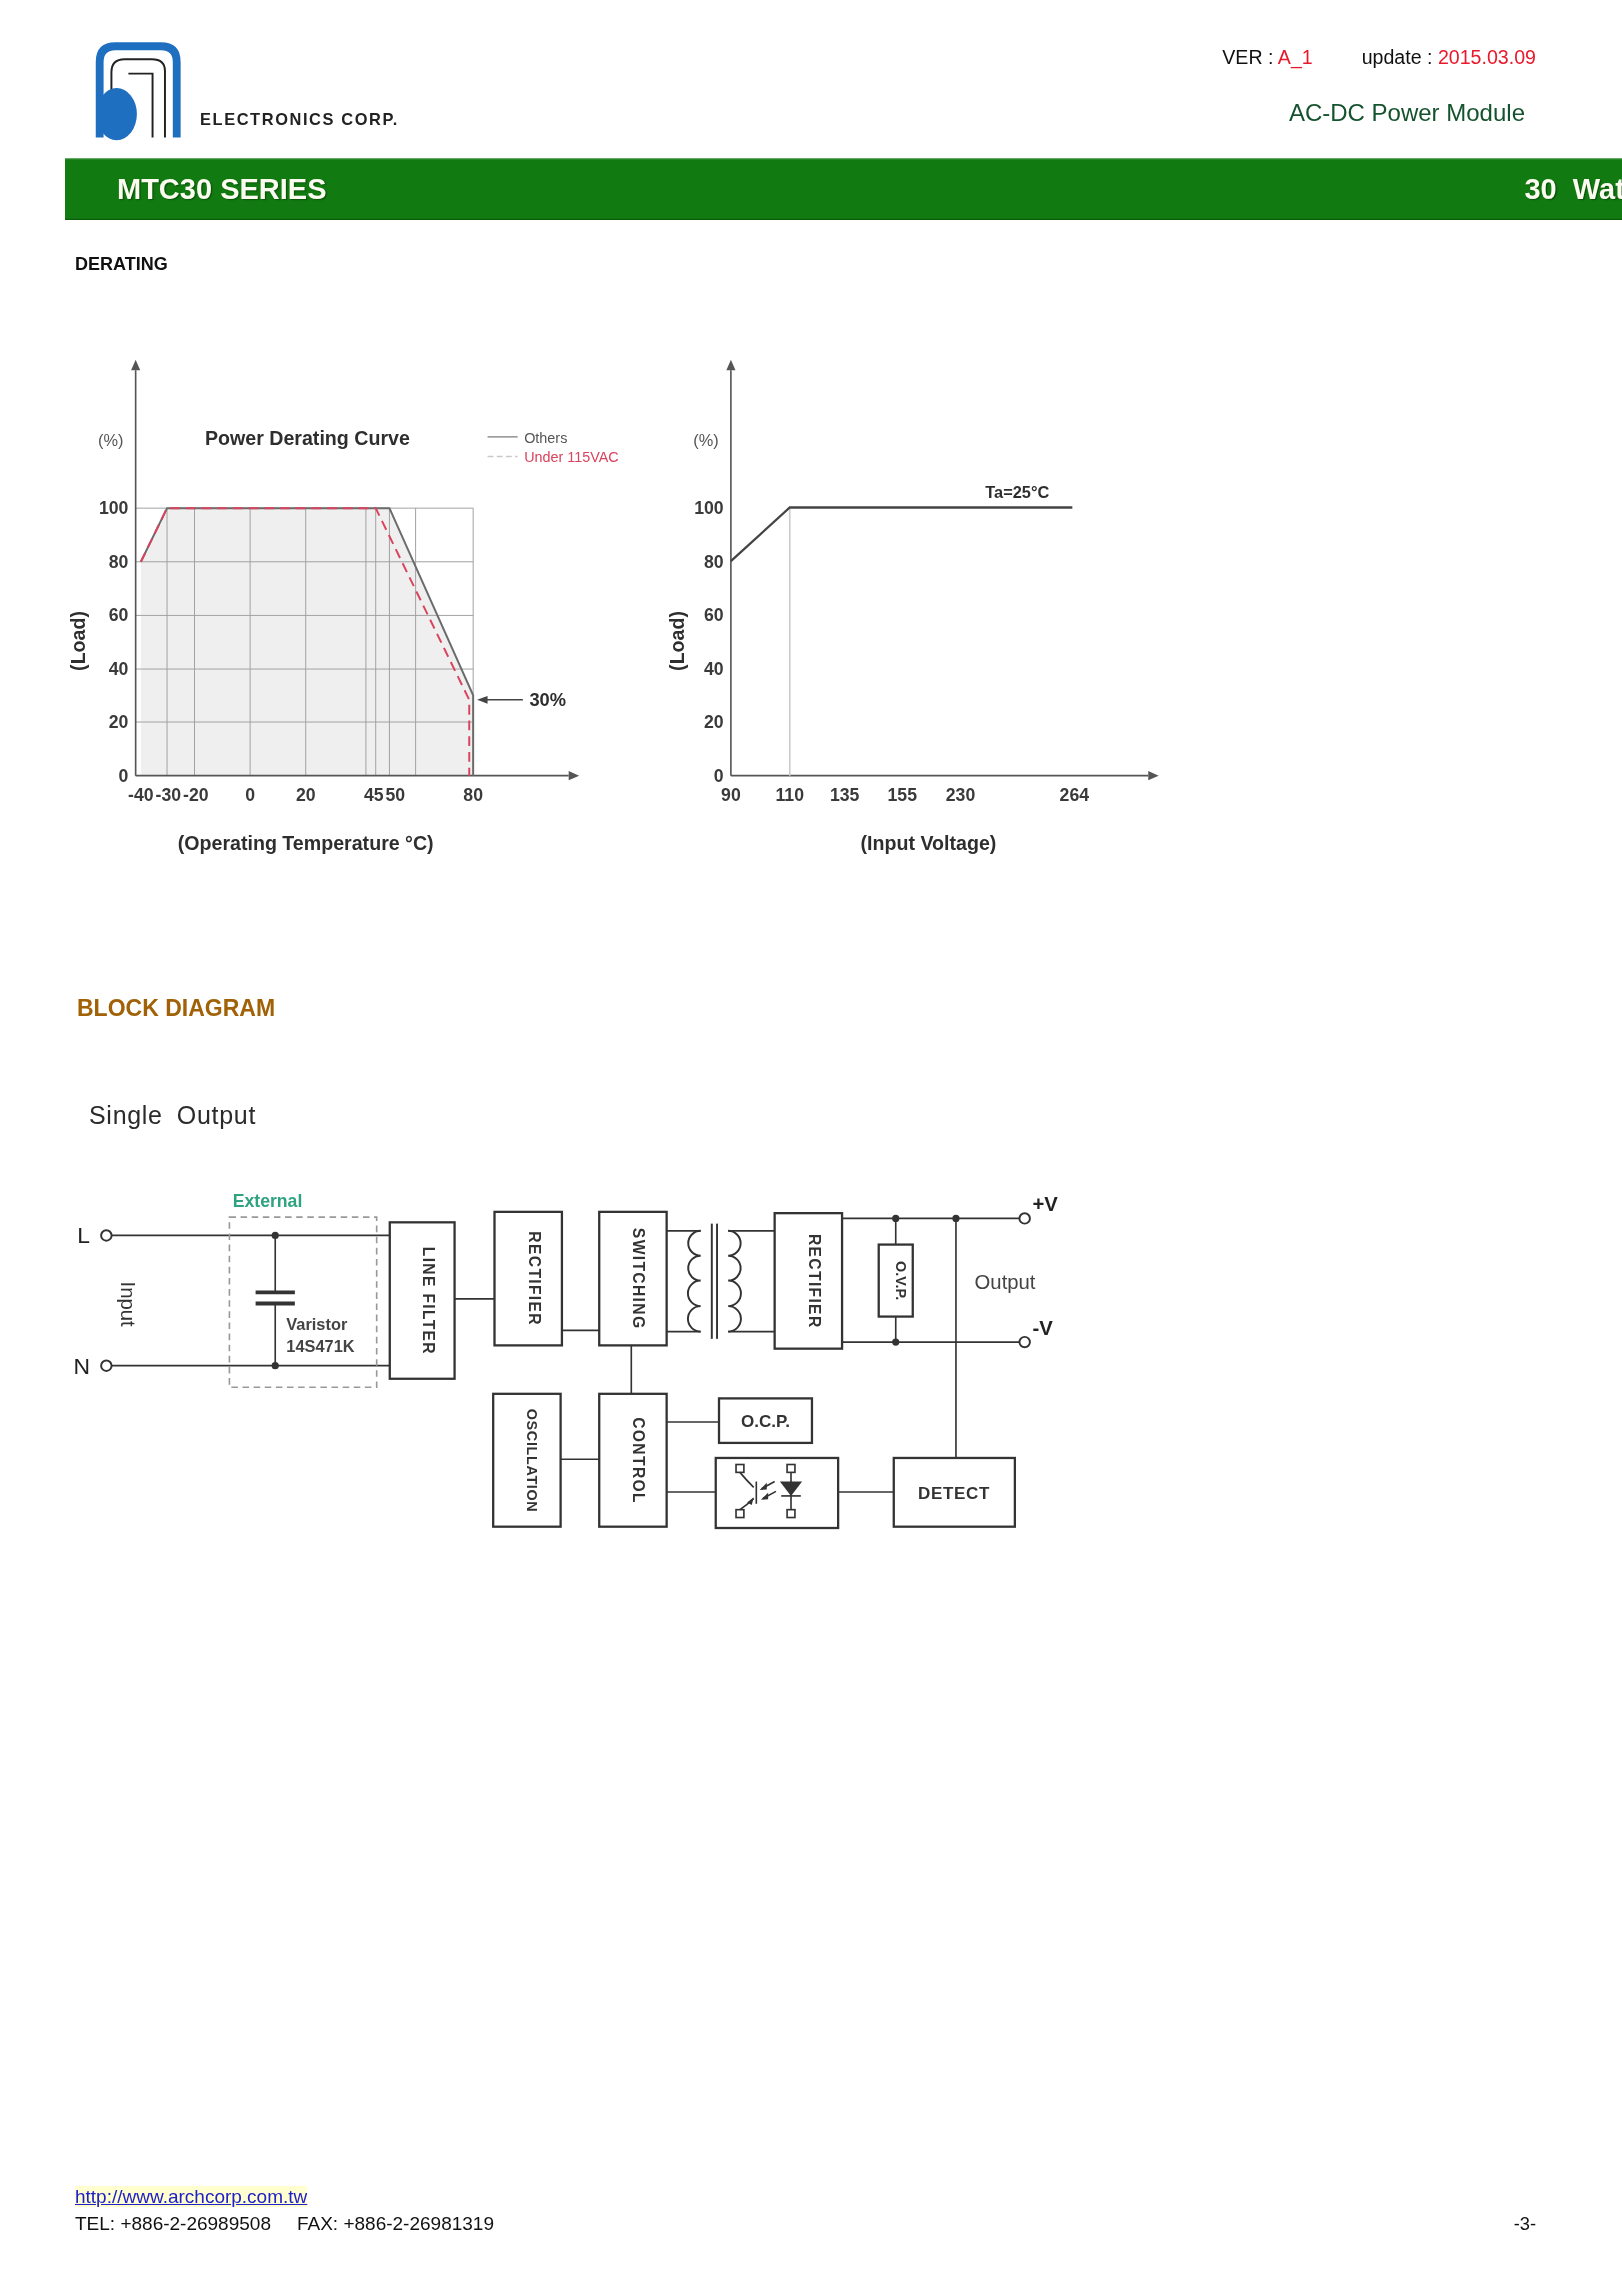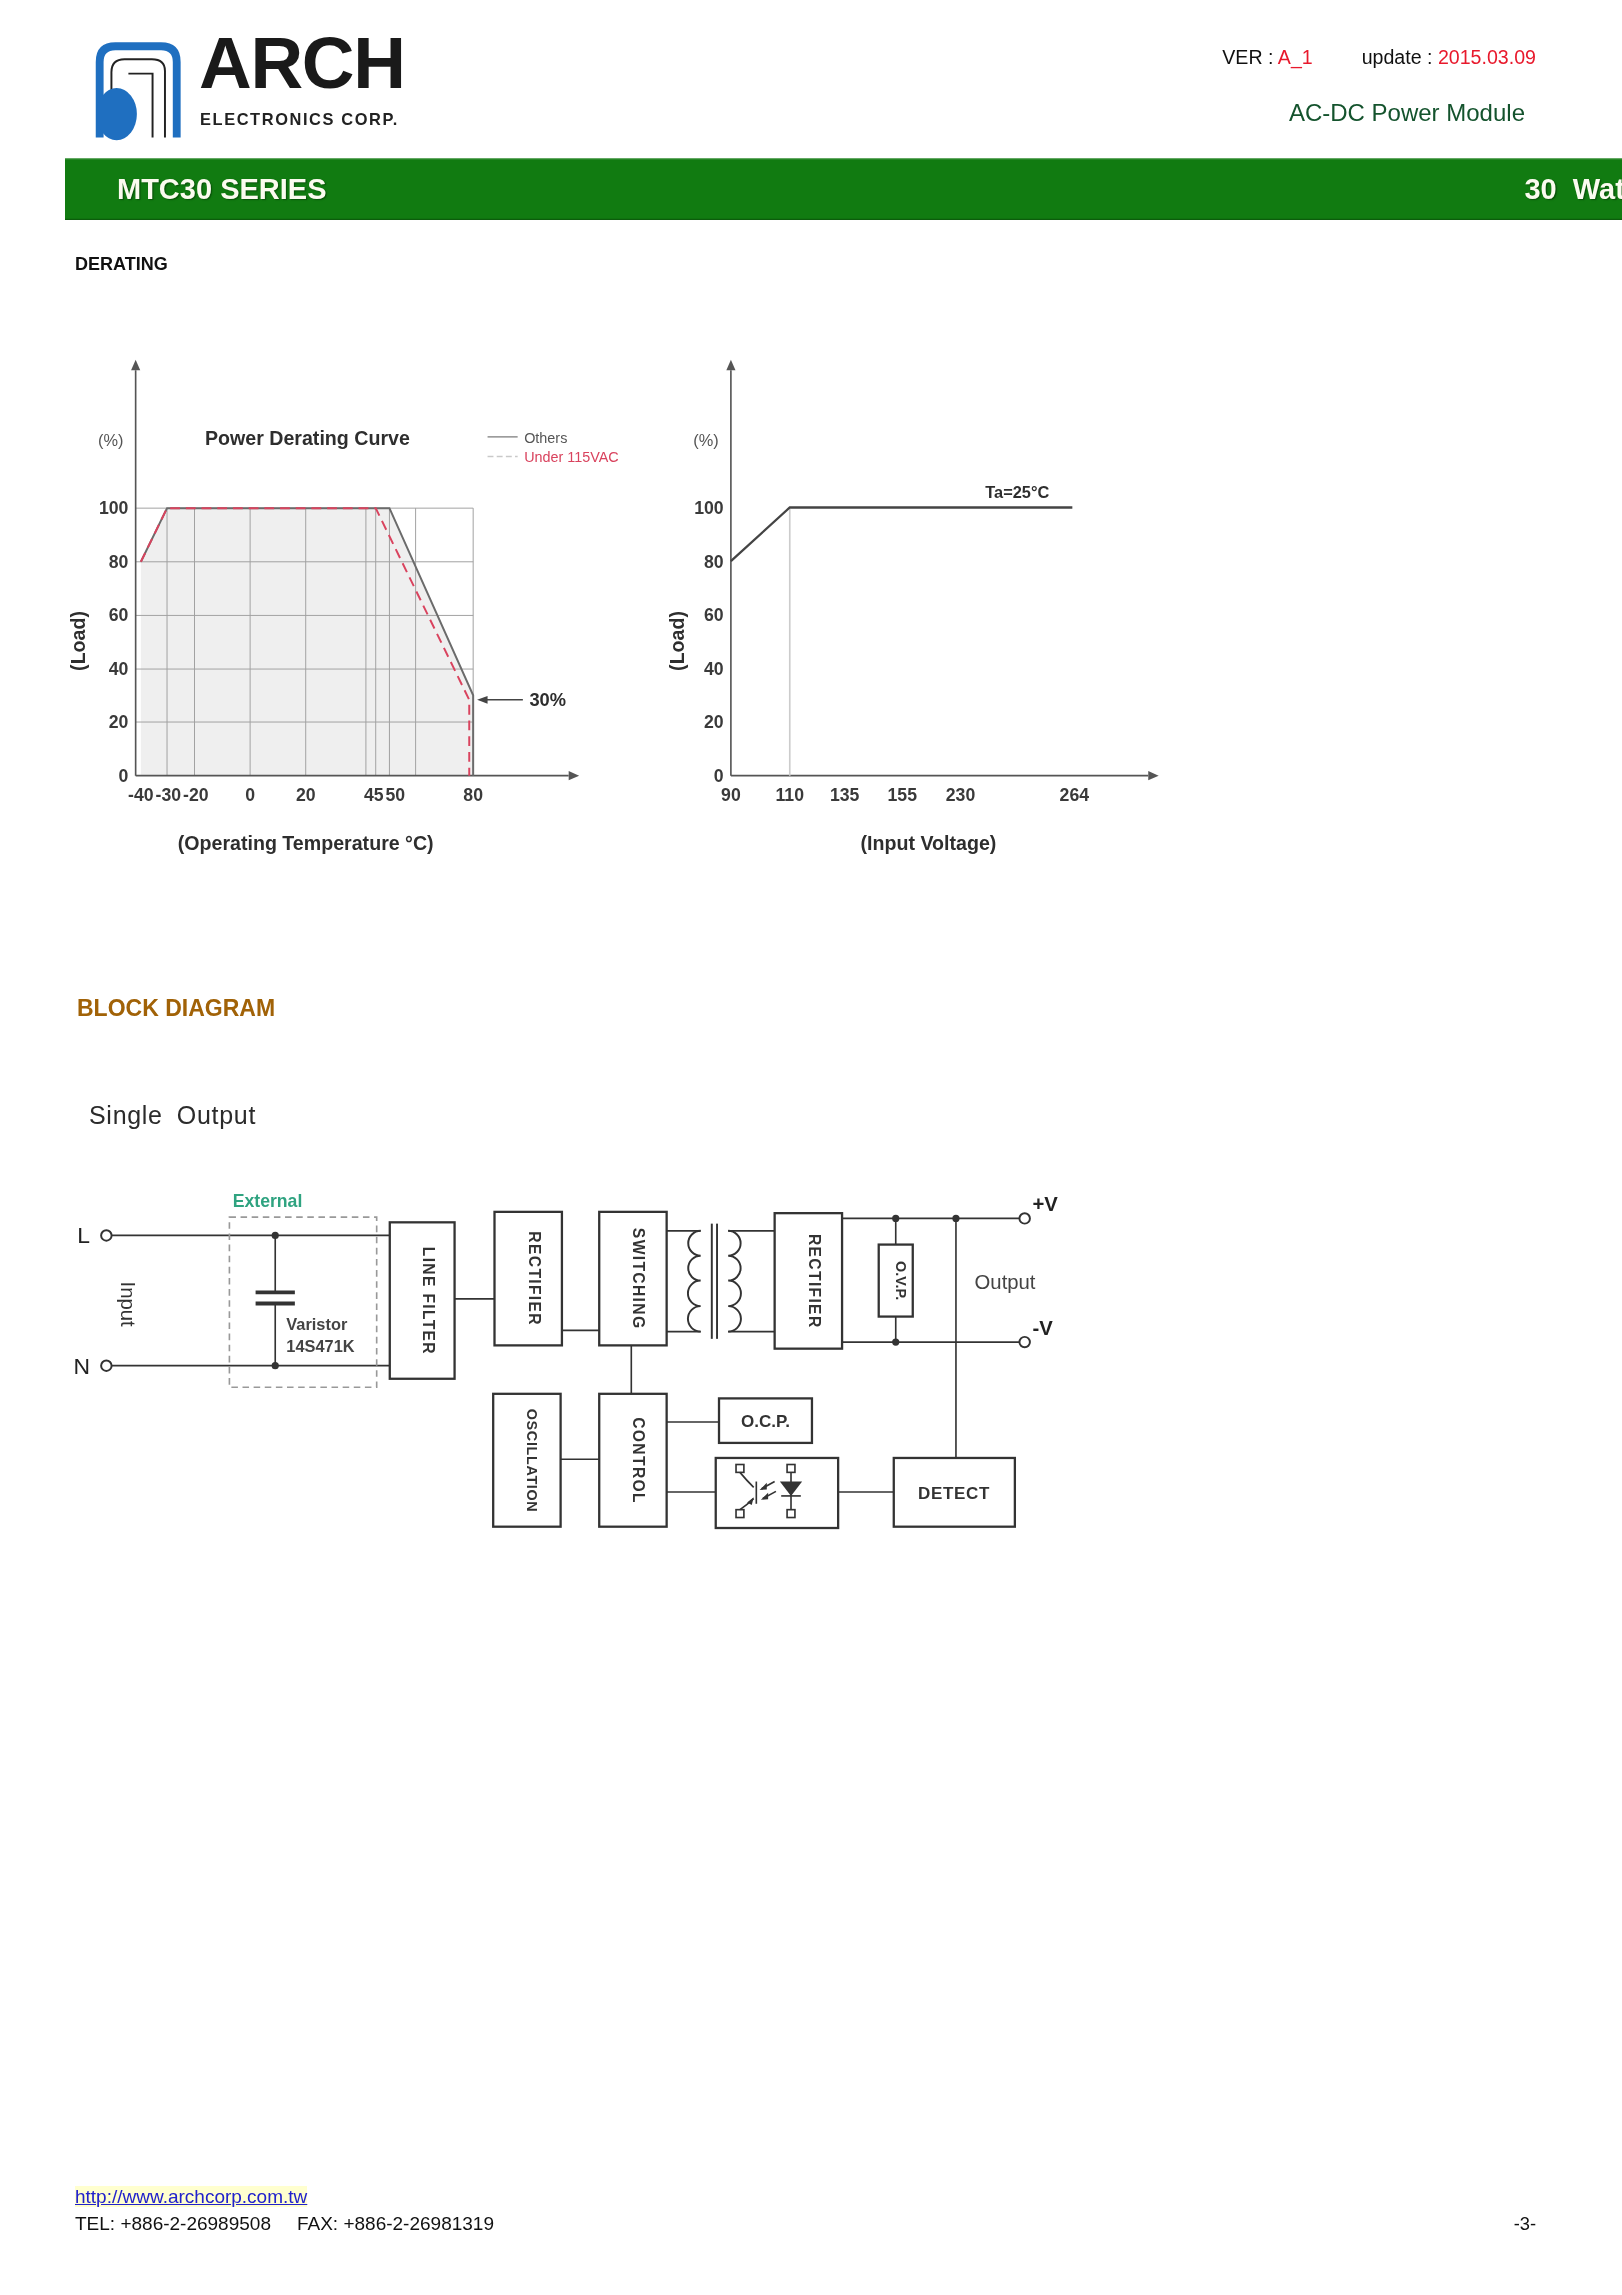--- a/index.html
+++ b/index.html
@@ -48,21 +48,20 @@
 
 <div class="page">
 
   <div class="logo">
     <svg class="logo-mark" width="111" height="110" viewBox="0 0 170 168">
       <path d="M24,160 L24,44 Q24,20 48,20 L118,20 Q142,20 142,44 L142,160" fill="none" stroke="#1f6fc0" stroke-width="12"></path>
       <path d="M42,160 L42,60 Q42,40 62,40 L104,40 Q124,40 124,58 L124,160" fill="none" stroke="#222" stroke-width="3"></path>
       <path d="M105,160 L105,62 L68,62" fill="none" stroke="#222" stroke-width="3"></path>
       <ellipse cx="50" cy="124" rx="31" ry="40" fill="#1f6fc0"></ellipse>
     </svg>
-    <div class="brand">ARCH</div>
     <div class="brand-sub">ELECTRONICS CORP.</div>
   </div>
 
   <div class="ver-line">
     <span>VER :</span>
     <span class="red">A_1</span>
     <span class="gap"></span>
     <span>update :</span>
     <span class="red">2015.03.09</span>
   </div>

